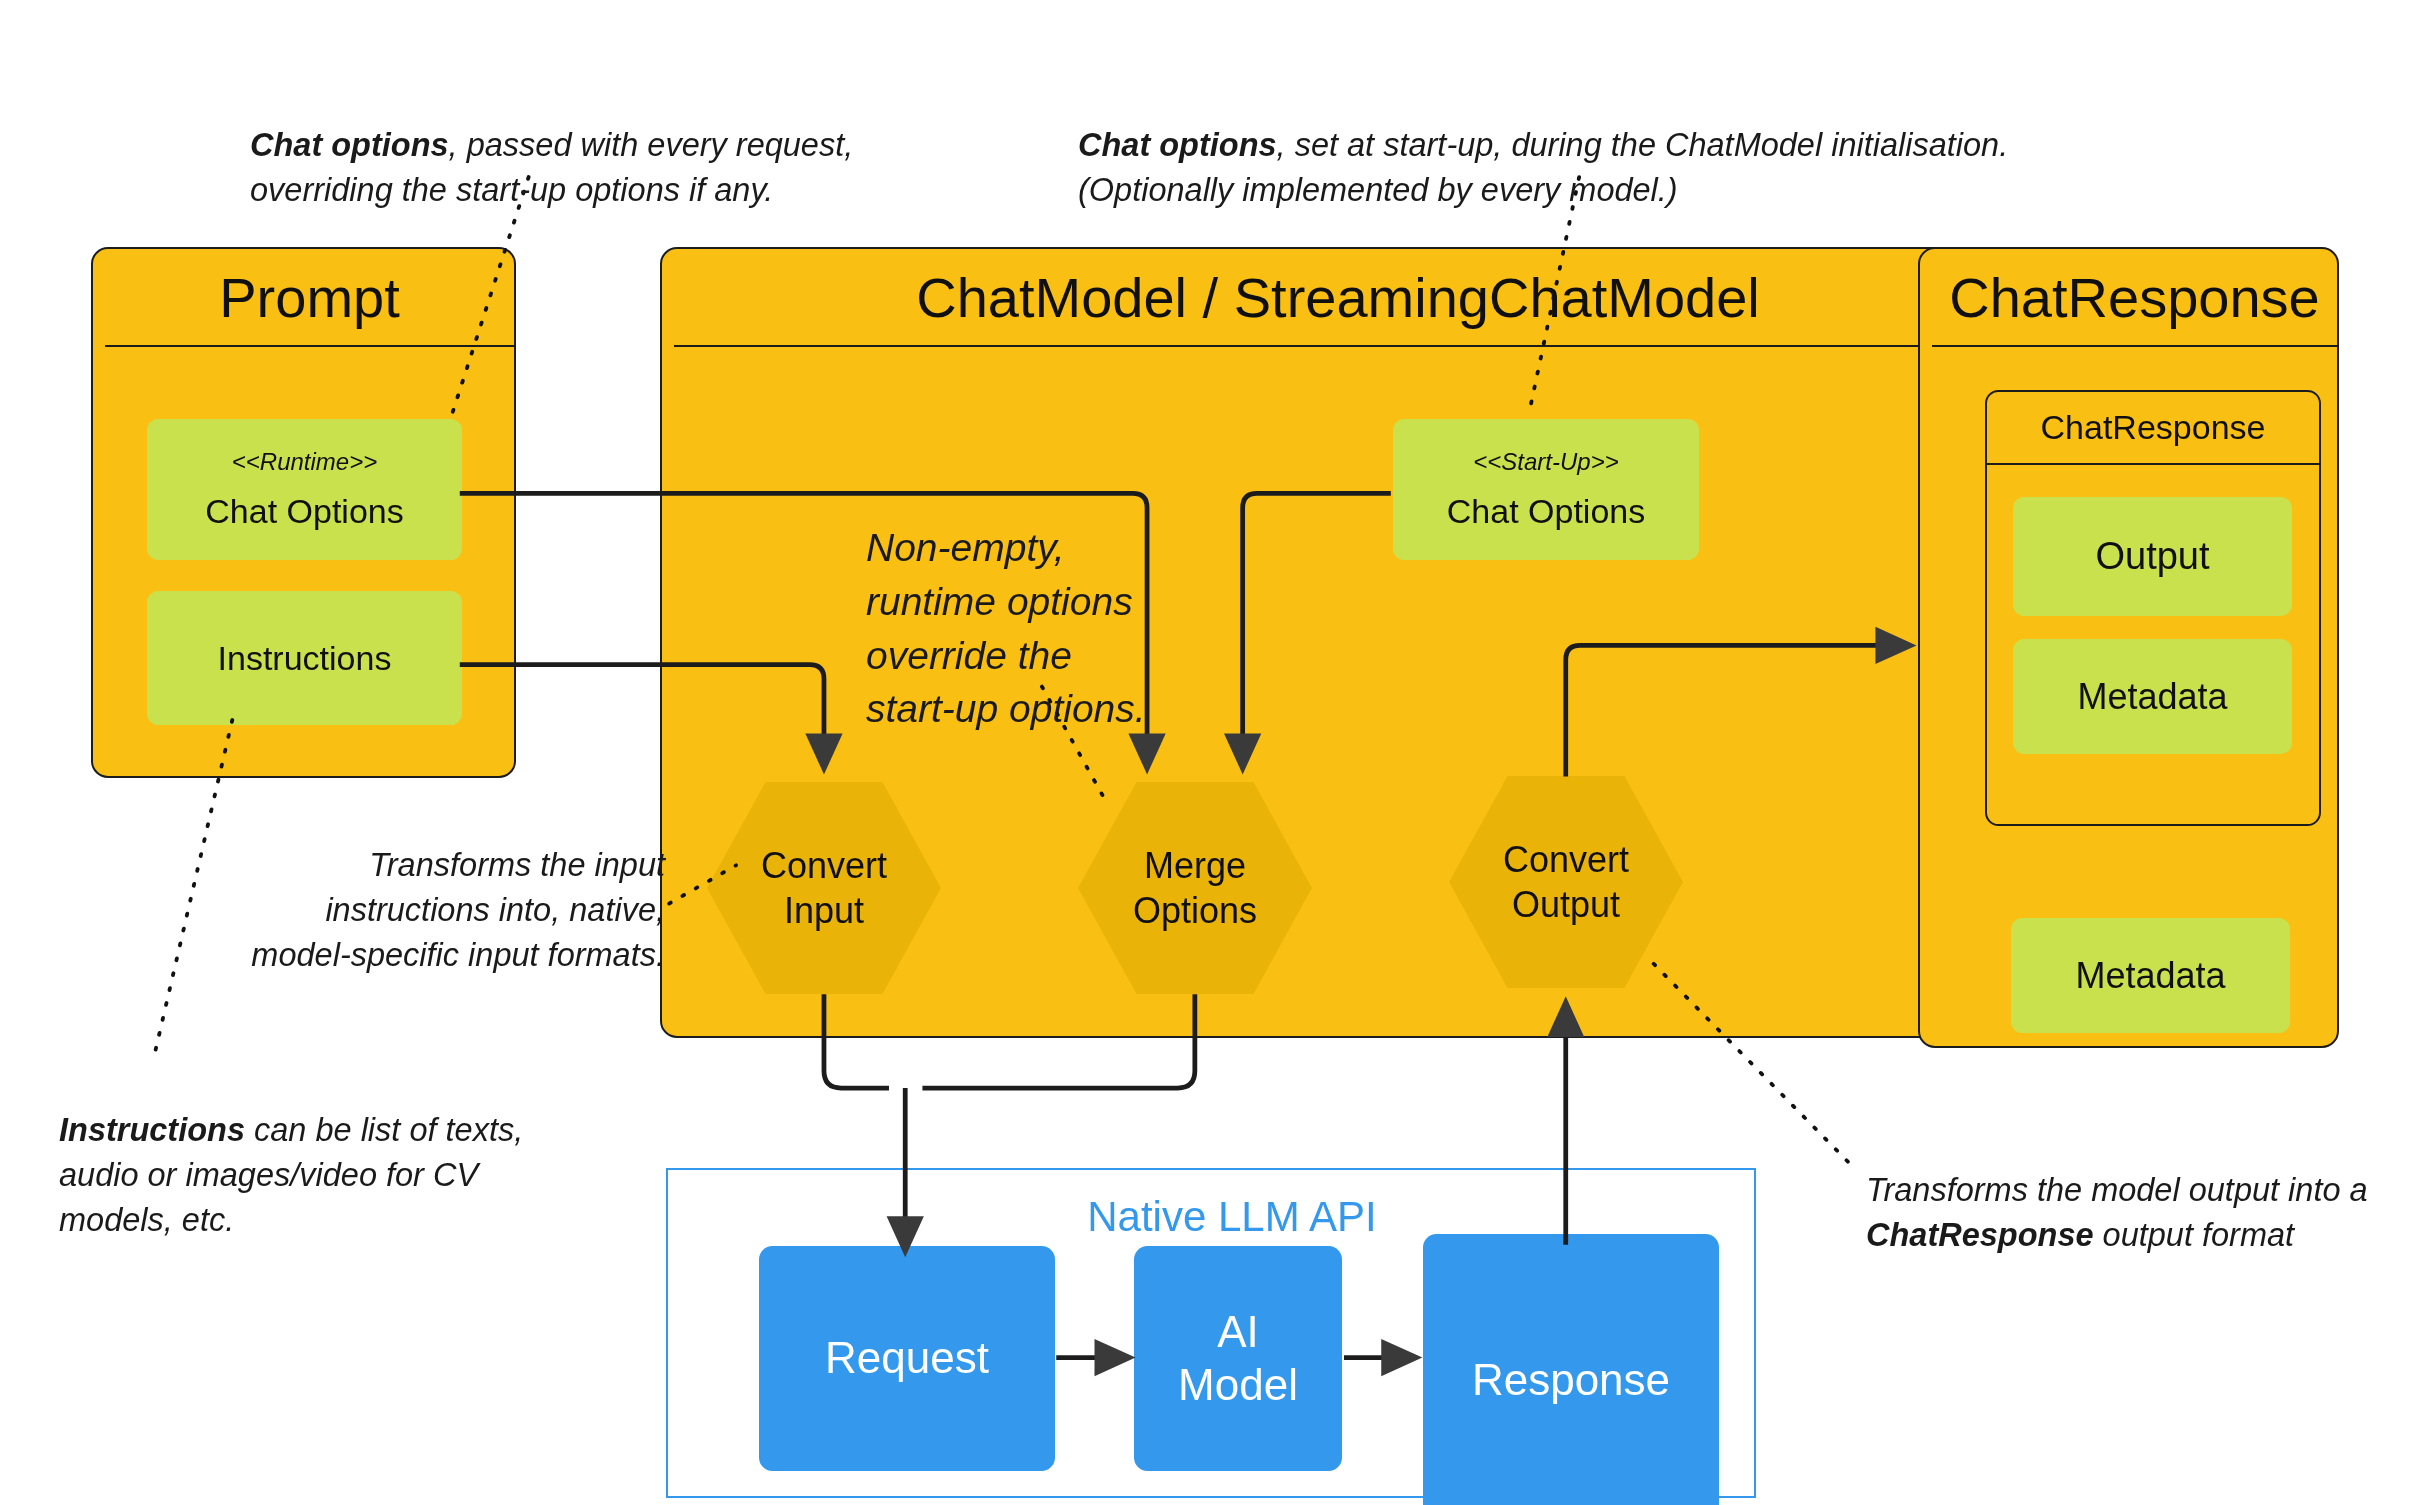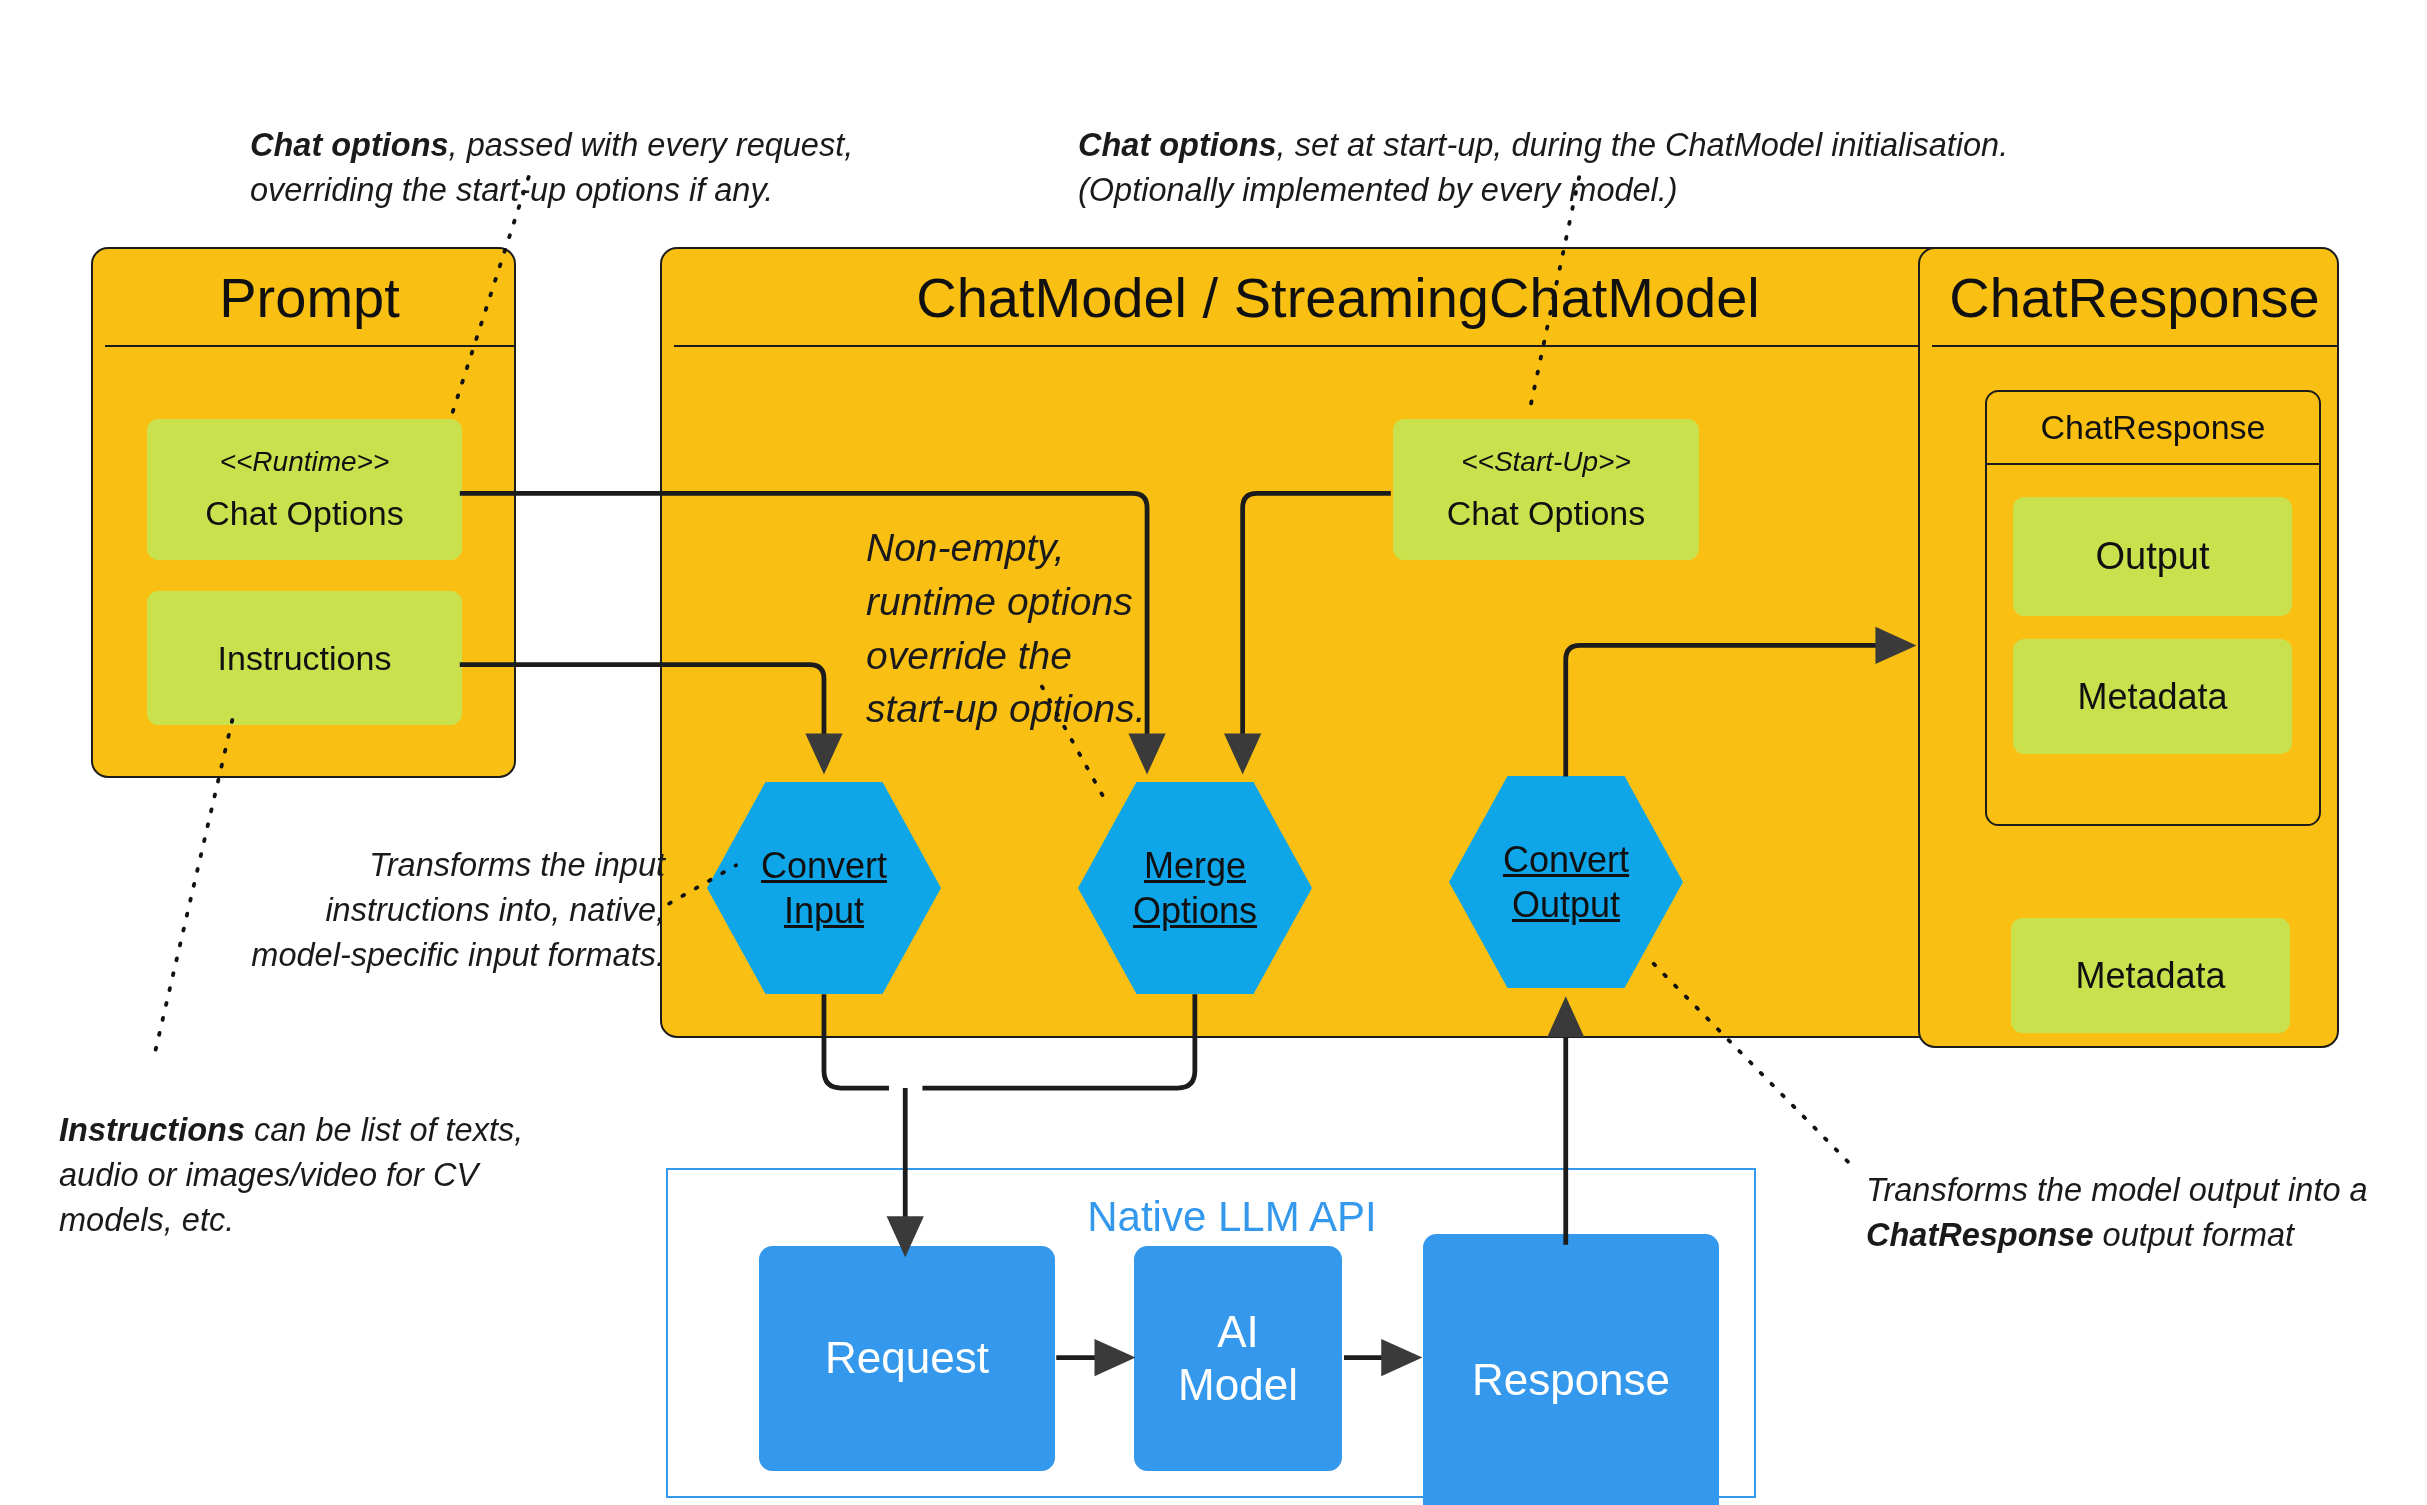--- a/index.html
+++ b/index.html
@@ -59,21 +59,21 @@
     display: flex;
     flex-direction: column;
     align-items: center;
     justify-content: center;
     color: #101010;
     font-size: 34px;
     line-height: 1.25;
   }
   .pill .stereo {
     font-style: italic;
-    font-size: 28px;
+    font-size: 24px;
     margin-bottom: 13.4px;
   }
 
   
   .innerframe {
     position: absolute;
     border: 2.9px solid #1c1c1c;
     border-radius: 13.4px;
     box-sizing: border-box;
     background: transparent;
@@ -88,30 +88,29 @@
     border-bottom: 2.9px solid #1c1c1c;
     box-sizing: border-box;
     display: flex;
     align-items: center;
     justify-content: center;
   }
 
   
   .hex {
     position: absolute;
-    background: #0ea5e9;
+    background: #eab308;
     display: flex;
     align-items: center;
     justify-content: center;
     text-align: center;
     font-size: 36px;
     line-height: 1.26;
     color: #101010;
     clip-path: polygon(25% 0%, 75% 0%, 100% 50%, 75% 100%, 25% 100%, 0% 50%);
-    text-decoration: underline;
   }
 
   
   .apipanel {
     position: absolute;
     border: 2.9px solid #3498EC;
     background: #ffffff;
     box-sizing: border-box;
   }
   .api-title {

